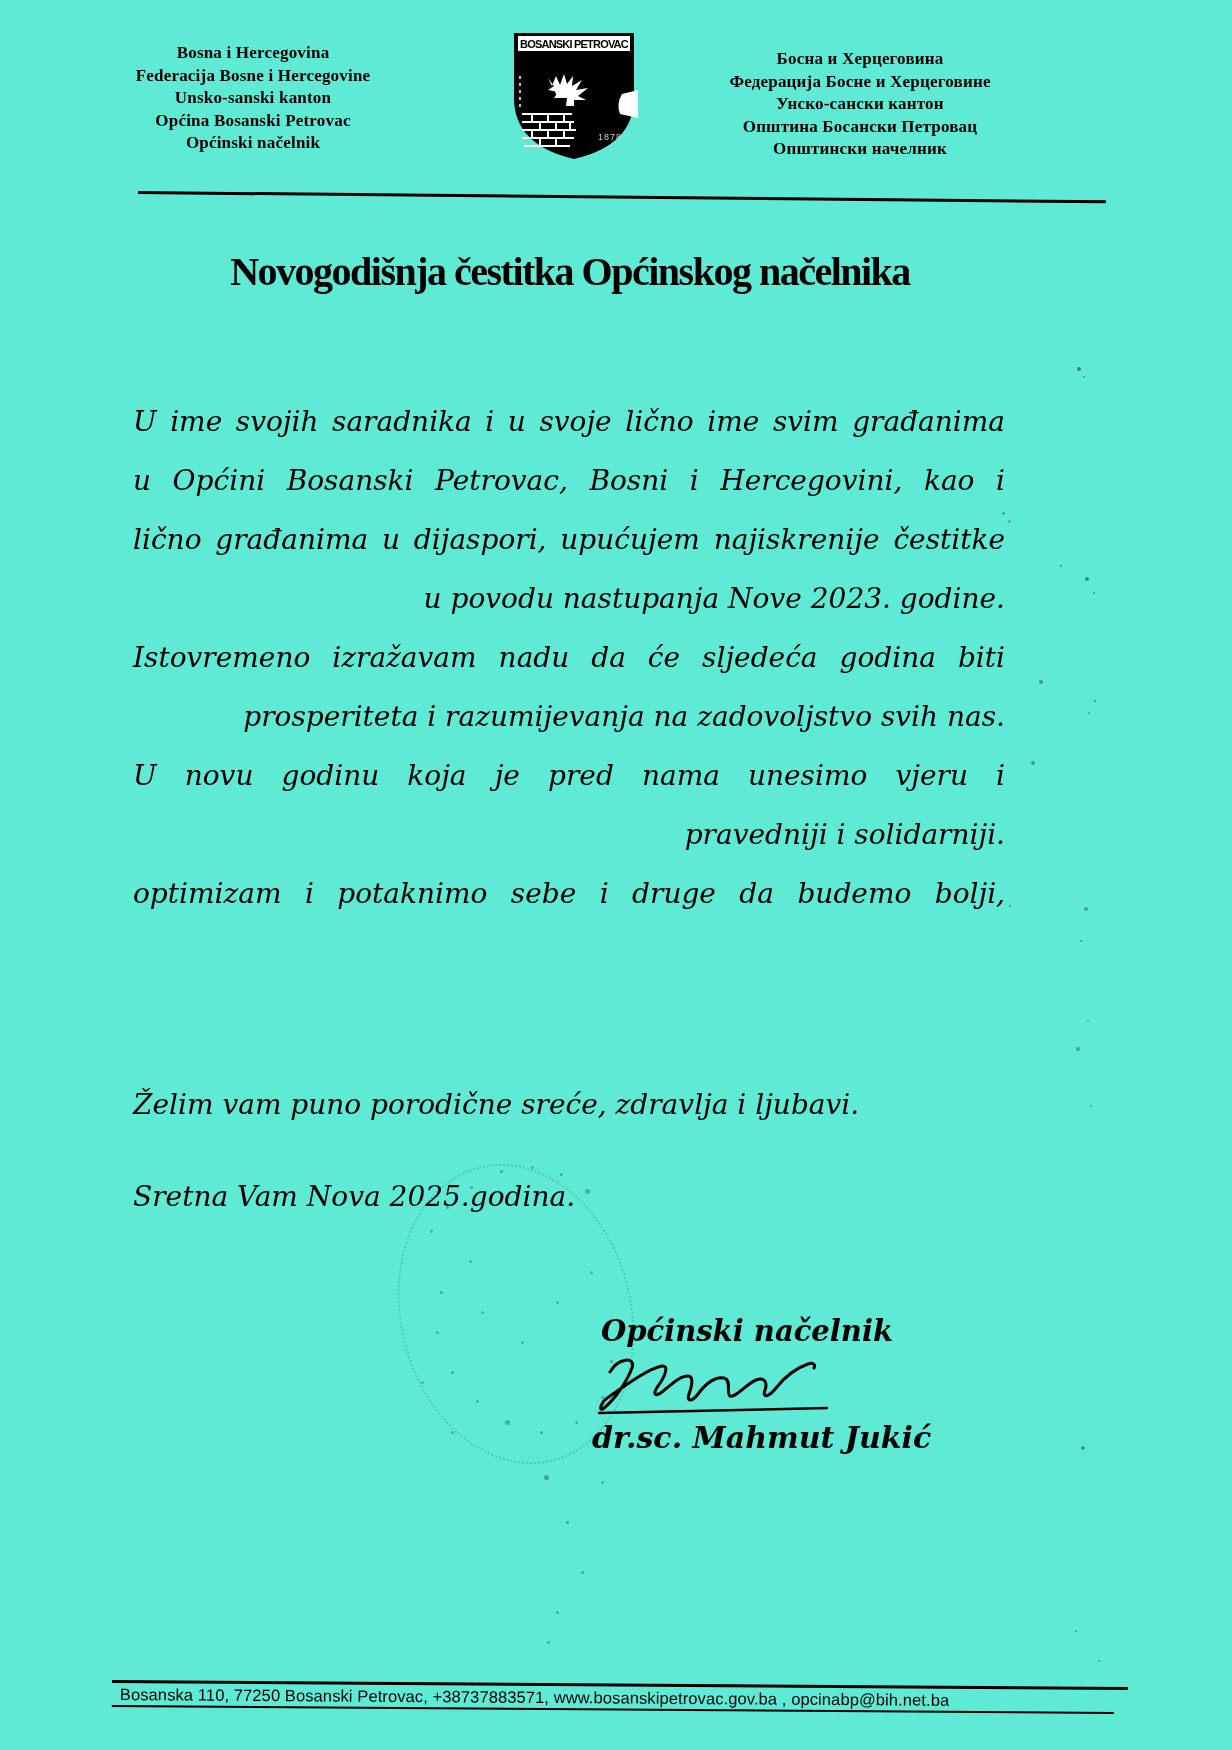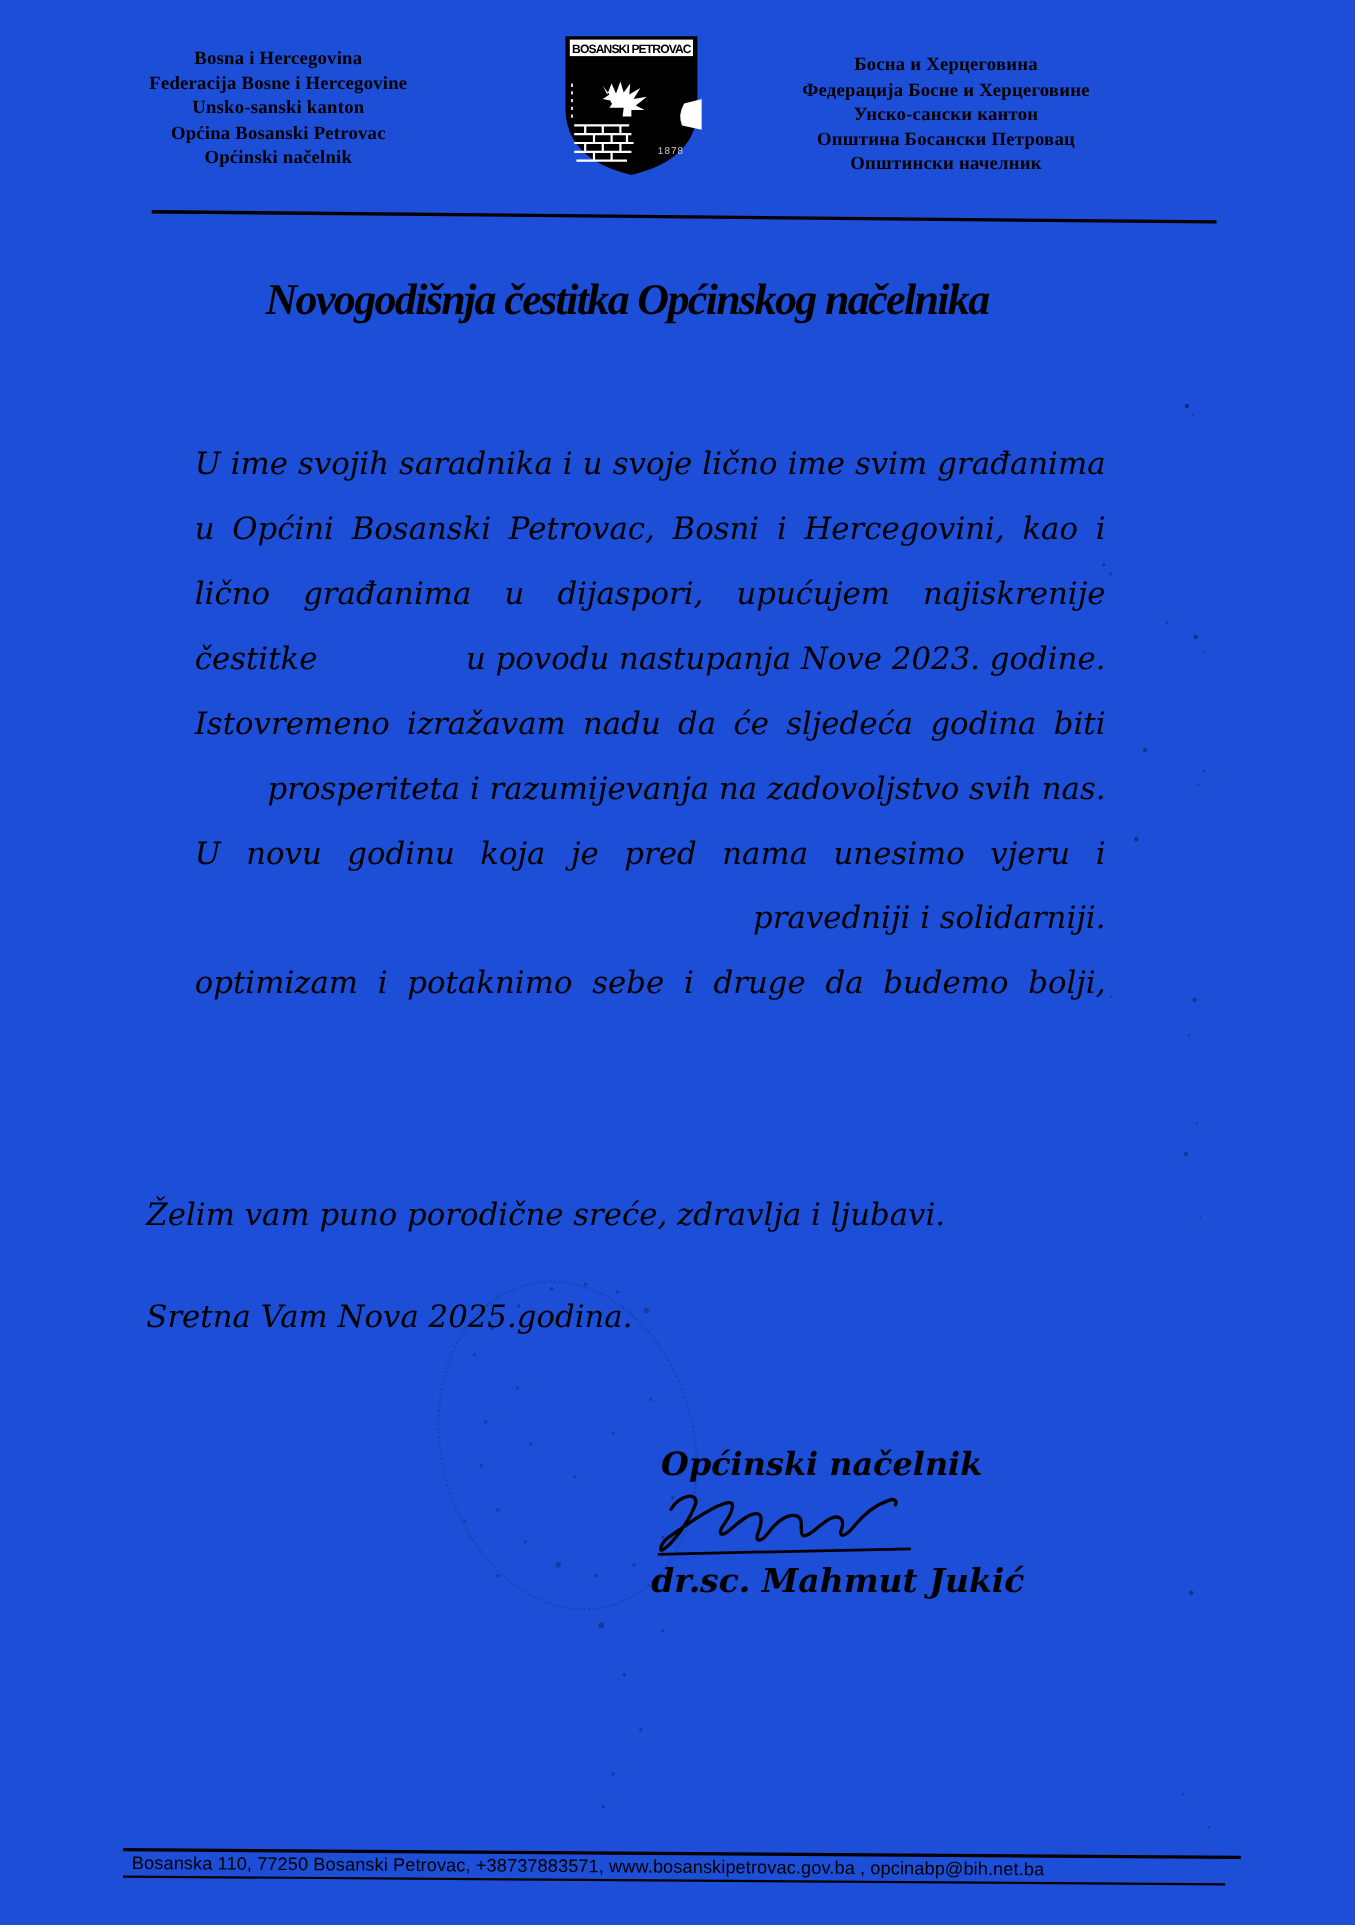--- a/index.html
+++ b/index.html
@@ -1,19 +1,19 @@
 <!DOCTYPE html>
 <html><head>
 <meta charset="utf-8">
 <style>
   html,body{margin:0;padding:0;background:#e8e8e8;}
   .page{
     position:relative;
     width:1232px;height:1750px;
-    background:#1d4ed8;
+    background:#5eead4;
     overflow:hidden;
     font-family:"Liberation Serif", serif;
     color:#000;
   }
   
   .hdr-block{
     position:absolute;
     text-align:center;
     font-weight:bold;
     font-size:17px;
@@ -29,35 +29,33 @@
     background:#000;transform:rotate(0.55deg);transform-origin:left top;
   }
   
   .title{
     position:absolute;left:120px;top:248px;width:900px;
     text-align:center;
     font-weight:bold;
     font-size:40px;
     letter-spacing:-1.5px;
     font-family:"Liberation Serif", serif;
-    font-style:italic;
   }
   
   .body-block{
     position:absolute;left:133px;top:392px;width:872px;
     font-family:"DejaVu Serif", serif;
     font-style:italic;
     font-size:28px;
   }
   .bline{height:59px;line-height:59px;white-space:nowrap;}
   .jl{ 
     white-space:normal;
     text-align:justify;
     text-align-last:justify;
-    margin-left:44px;
   }
   .ll{text-align:right;}
   .closing{
     position:absolute;left:133px;
     font-family:"DejaVu Serif", serif;
     font-style:italic;
     font-size:28px;
     white-space:nowrap;
     text-align:right;
   }

